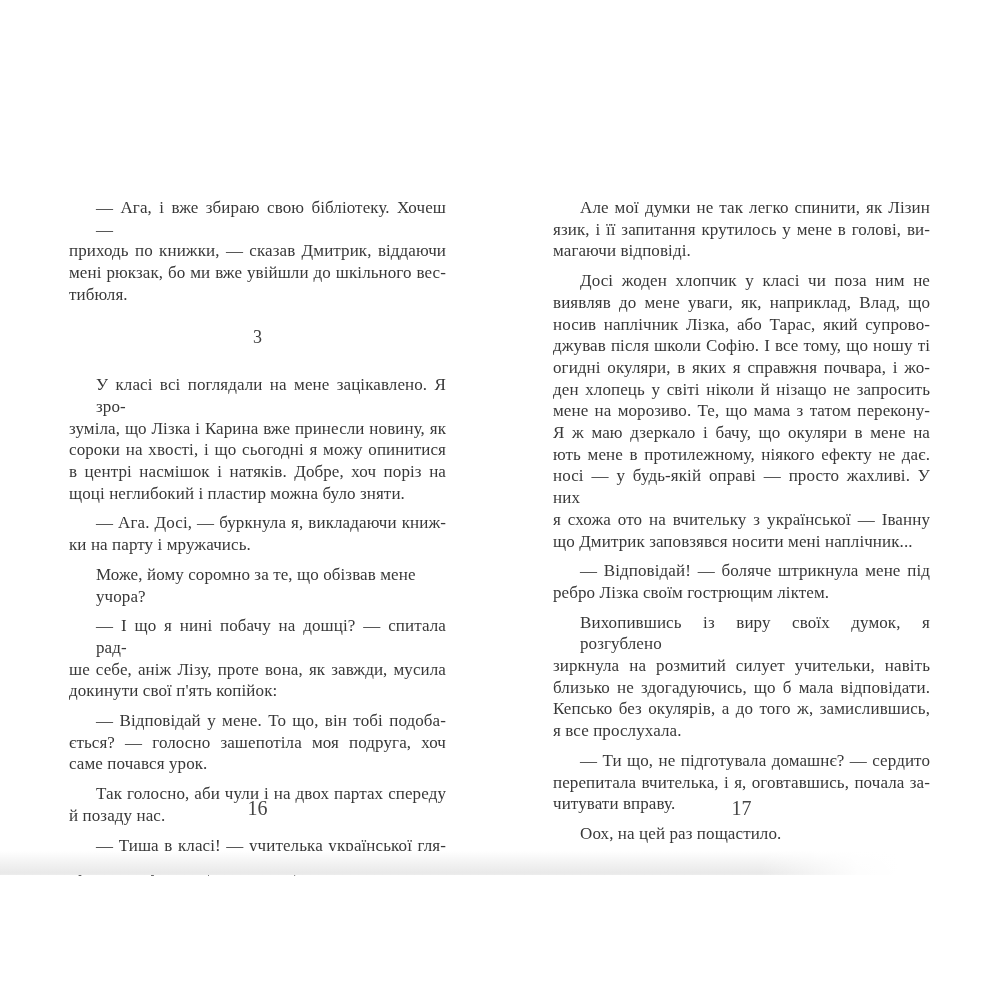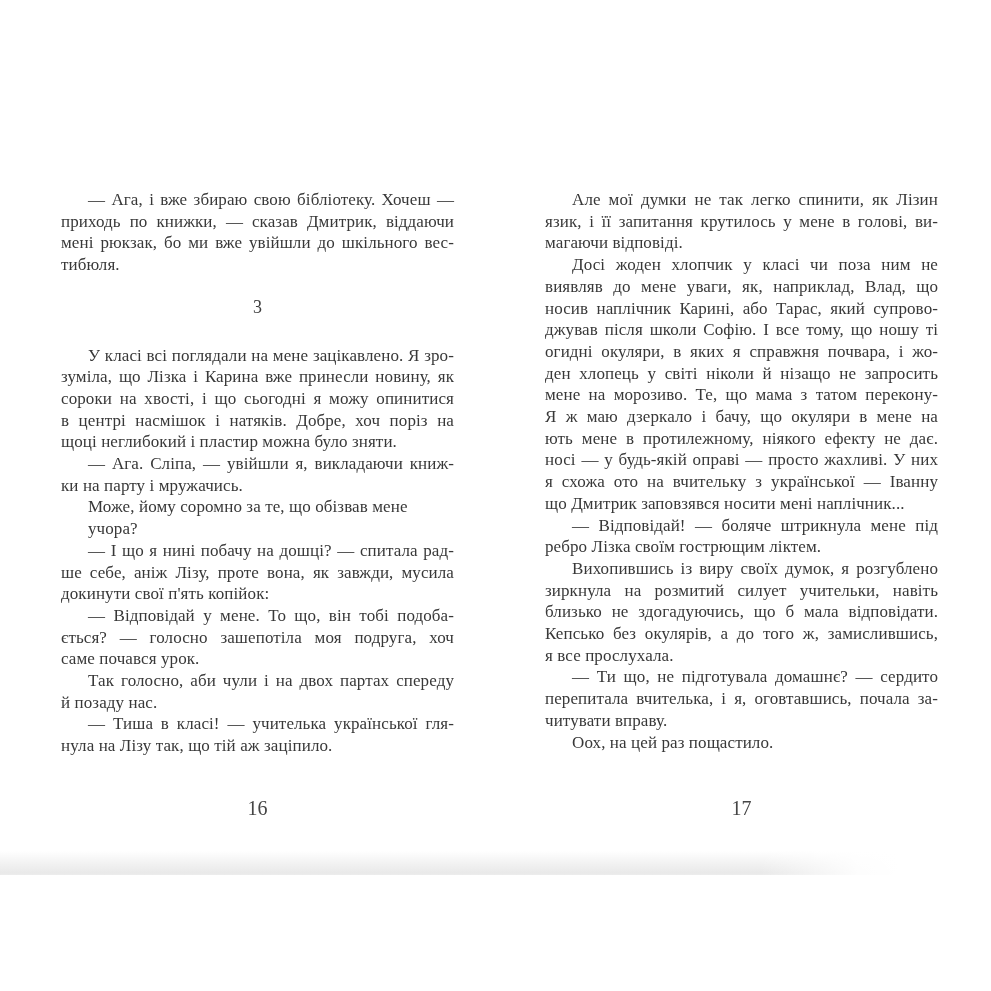--- a/index.html
+++ b/index.html
@@ -26,21 +26,21 @@
     width: 393px;
     height: 680px;
   }
   .column-left  { left: 61px; }
   .column-right { left: 545px; }
   .text-block {
     font-size: 17px;
     line-height: 21.7px;
     letter-spacing: 0.1px;
   }
-  .para { margin: 0; }
+  .para { margin: 8px; }
   .line {
     text-align: left;
     white-space: normal;
   }
   .line.just {
     text-align: justify;
     text-align-last: justify;
   }
   .line.first {
     padding-left: 27px;
@@ -96,21 +96,21 @@
         </div>
         <div class="chapter-number">3</div>
         <div class="para">
           <div class="line first just">У класі всі поглядали на мене зацікавлено. Я зро-</div>
           <div class="line just">зуміла, що Лізка і Карина вже принесли новину, як</div>
           <div class="line just">сороки на хвості, і що сьогодні я можу опинитися</div>
           <div class="line just">в центрі насмішок і натяків. Добре, хоч поріз на</div>
           <div class="line">щоці неглибокий і пластир можна було зняти.</div>
         </div>
         <div class="para">
-          <div class="line first just">— Ага. Сліпа, — увійшли я, викладаючи книж-</div>
+          <div class="line first just">— Ага. Досі, — буркнула я, викладаючи книж-</div>
           <div class="line">ки на парту і мружачись.</div>
         </div>
         <div class="para">
           <div class="line first">Може, йому соромно за те, що обізвав мене учора?</div>
         </div>
         <div class="para">
           <div class="line first just">— І що я нині побачу на дошці? — спитала рад-</div>
           <div class="line just">ше себе, аніж Лізу, проте вона, як завжди, мусила</div>
           <div class="line">докинути свої п'ять копійок:</div>
         </div>
@@ -134,21 +134,21 @@
   <div class="column column-right">
     <div class="text-block">
         <div class="para">
           <div class="line first just">Але мої думки не так легко спинити, як Лізин</div>
           <div class="line just">язик, і її запитання крутилось у мене в голові, ви-</div>
           <div class="line">магаючи відповіді.</div>
         </div>
         <div class="para">
           <div class="line first just">Досі жоден хлопчик у класі чи поза ним не</div>
           <div class="line just">виявляв до мене уваги, як, наприклад, Влад, що</div>
-          <div class="line just">носив наплічник Карині, або Тарас, який супрово-</div>
+          <div class="line just">носив наплічник Лізка, або Тарас, який супрово-</div>
           <div class="line just">джував після школи Софію. І все тому, що ношу ті</div>
           <div class="line just">огидні окуляри, в яких я справжня почвара, і жо-</div>
           <div class="line just">ден хлопець у світі ніколи й нізащо не запросить</div>
           <div class="line just">мене на морозиво. Те, що мама з татом перекону-</div>
           <div class="line just">Я ж маю дзеркало і бачу, що окуляри в мене на</div>
           <div class="line just">ють мене в протилежному, ніякого ефекту не дає.</div>
           <div class="line just">носі — у будь-якій оправі — просто жахливі. У них</div>
           <div class="line just">я схожа ото на вчительку з української — Іванну</div>
           <div class="line">що Дмитрик заповзявся носити мені наплічник...</div>
         </div>

